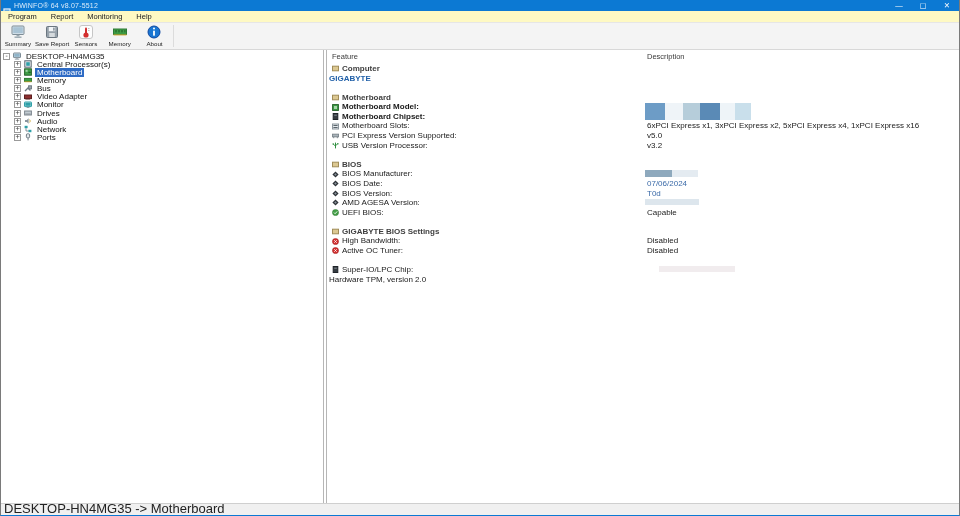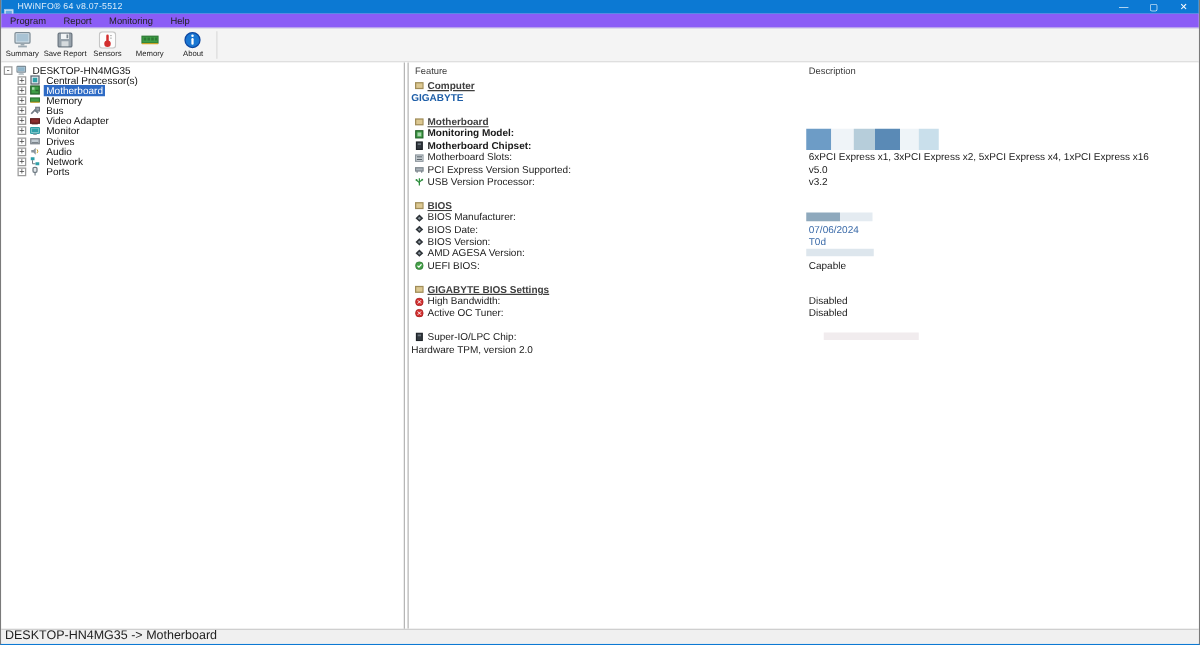--- a/index.html
+++ b/index.html
@@ -11,21 +11,21 @@
     position:absolute;inset:0;box-sizing:border-box;
     border-left:1px solid #7a7a7a;border-right:1px solid #7a7a7a;border-bottom:1px solid #0c79d3;
     display:flex;flex-direction:column;
   }
   
   .titlebar{height:11px;background:#0c79d3;display:flex;align-items:center;flex:0 0 auto}
   .titlebar .app-ico{width:8px;height:8px;margin:0 3px 0 2px;flex:0 0 auto}
   .titlebar .ttl{font-size:7px;color:#dcecfa;flex:1;white-space:nowrap;overflow:hidden;letter-spacing:.2px}
   .winbtn{width:24px;height:11px;text-align:center;font-size:7.5px;line-height:11px;color:#fff;cursor:default}
   
-  .menubar{height:11px;background:#8b5cf6;display:flex;border-bottom:1px solid #e6e6e6;flex:0 0 auto}
+  .menubar{height:11px;background:#fef9c3;display:flex;border-bottom:1px solid #e6e6e6;flex:0 0 auto}
   .menu-item{font-size:7.5px;line-height:11px;padding:0 7px;color:#222;white-space:nowrap}
   
   .toolbar{height:26px;background:#f4f4f4;border-bottom:1px solid #d8d8d8;display:flex;align-items:stretch;flex:0 0 auto}
   .tb-btn{width:34px;display:flex;flex-direction:column;align-items:center;justify-content:center;gap:1px}
   .tb-btn .lbl{font-size:6.5px;color:#222;white-space:nowrap;transform:scale(.95)}
   .tb-btn .ic{width:14px;height:14px;display:block}
   .tb-sep{width:1px;background:#dcdcdc;margin:2px 2px}
   
   .main{flex:1;display:flex;min-height:0;background:#fff}
   .tree-panel{width:322px;flex:0 0 auto;border-right:1px solid #b6b6b6;padding-top:2px;overflow:hidden;position:relative}
@@ -40,28 +40,28 @@
   .tlabel{padding:0 2px}
   .tlabel.sel{background:#2e6bc5;color:#fff}
   
   .list-header{display:flex;height:12px;font-size:7.5px;color:#3a3a3a;align-items:flex-start}
   .hcol-f{width:318px;padding-left:5px;box-sizing:border-box}
   .hcol-d{flex:1;padding-left:2px}
   .lrow{display:flex;height:9.58px;line-height:9.58px;font-size:8px;color:#1a1a1a}
   .lrow .f{width:318px;box-sizing:border-box;display:flex;align-items:center;padding-left:5px;white-space:nowrap;overflow:hidden}
   .lrow .f .lic{width:7px;height:7px;margin-right:3px;flex:0 0 auto}
   .lrow .d{flex:1;position:relative;white-space:nowrap;overflow:visible;padding-left:2px}
-  .sec-label{font-weight:bold;text-decoration:underline;color:#3f3f3f}
+  .sec-label{font-weight:bold;color:#3f3f3f}
   .b{font-weight:bold}
   .v-brand{color:#1f5fa8;font-weight:bold}
   .v-blue{color:#3a6aa8}
   .redact{position:absolute;left:0;top:1px;display:flex;z-index:2}
   .redact i{display:block}
   
-  .statusbar{height:11px;background:#f0f0f0;border-top:1px solid #cfcfcf;font-size:10px;line-height:10px;padding-left:3px;color:#222;flex:0 0 auto}
+  .statusbar{height:11px;background:#f0f0f0;border-top:1px solid #cfcfcf;font-size:13px;line-height:10px;padding-left:3px;color:#222;flex:0 0 auto}
 </style>
 </head>
 <body>
 
 <div class="window">
 
   <div class="titlebar">
     <span class="app-ico">
       <svg viewBox="0 0 8 8" width="8" height="8">
           <rect x="0.5" y="0.5" width="7" height="5" rx="0.5" fill="#e8f2fb" stroke="#9cc6ea"></rect>
@@ -257,21 +257,21 @@
               <span class="sec-label">Motherboard</span>
             </span>
             <span class="d"></span>
           </div>
           <div class="lrow">
             <span class="f">
               <span class="lic"><svg viewBox="0 0 7 7" width="100%" height="100%">
                   <rect x="0.6" y="0.6" width="5.8" height="5.8" fill="#3f9e46" stroke="#26632b"></rect>
                   <rect x="2" y="2" width="3" height="3" fill="#a8d5ab"></rect>
                 </svg></span>
-              <span class="b">Monitoring Model:</span>
+              <span class="b">Motherboard Model:</span>
             </span>
             <span class="d">
               <span class="redact" style="left: 0px;">
                 <i style="width: 20px; height: 17px; background: rgb(109, 156, 198);"></i>
                 <i style="width: 18px; height: 17px; background: rgb(239, 244, 248);"></i>
                 <i style="width: 17px; height: 17px; background: rgb(182, 205, 218);"></i>
                 <i style="width: 20px; height: 17px; background: rgb(90, 138, 182);"></i>
                 <i style="width: 15px; height: 17px; background: rgb(238, 244, 248);"></i>
                 <i style="width: 16px; height: 17px; background: rgb(201, 223, 235);"></i>
               </span>

